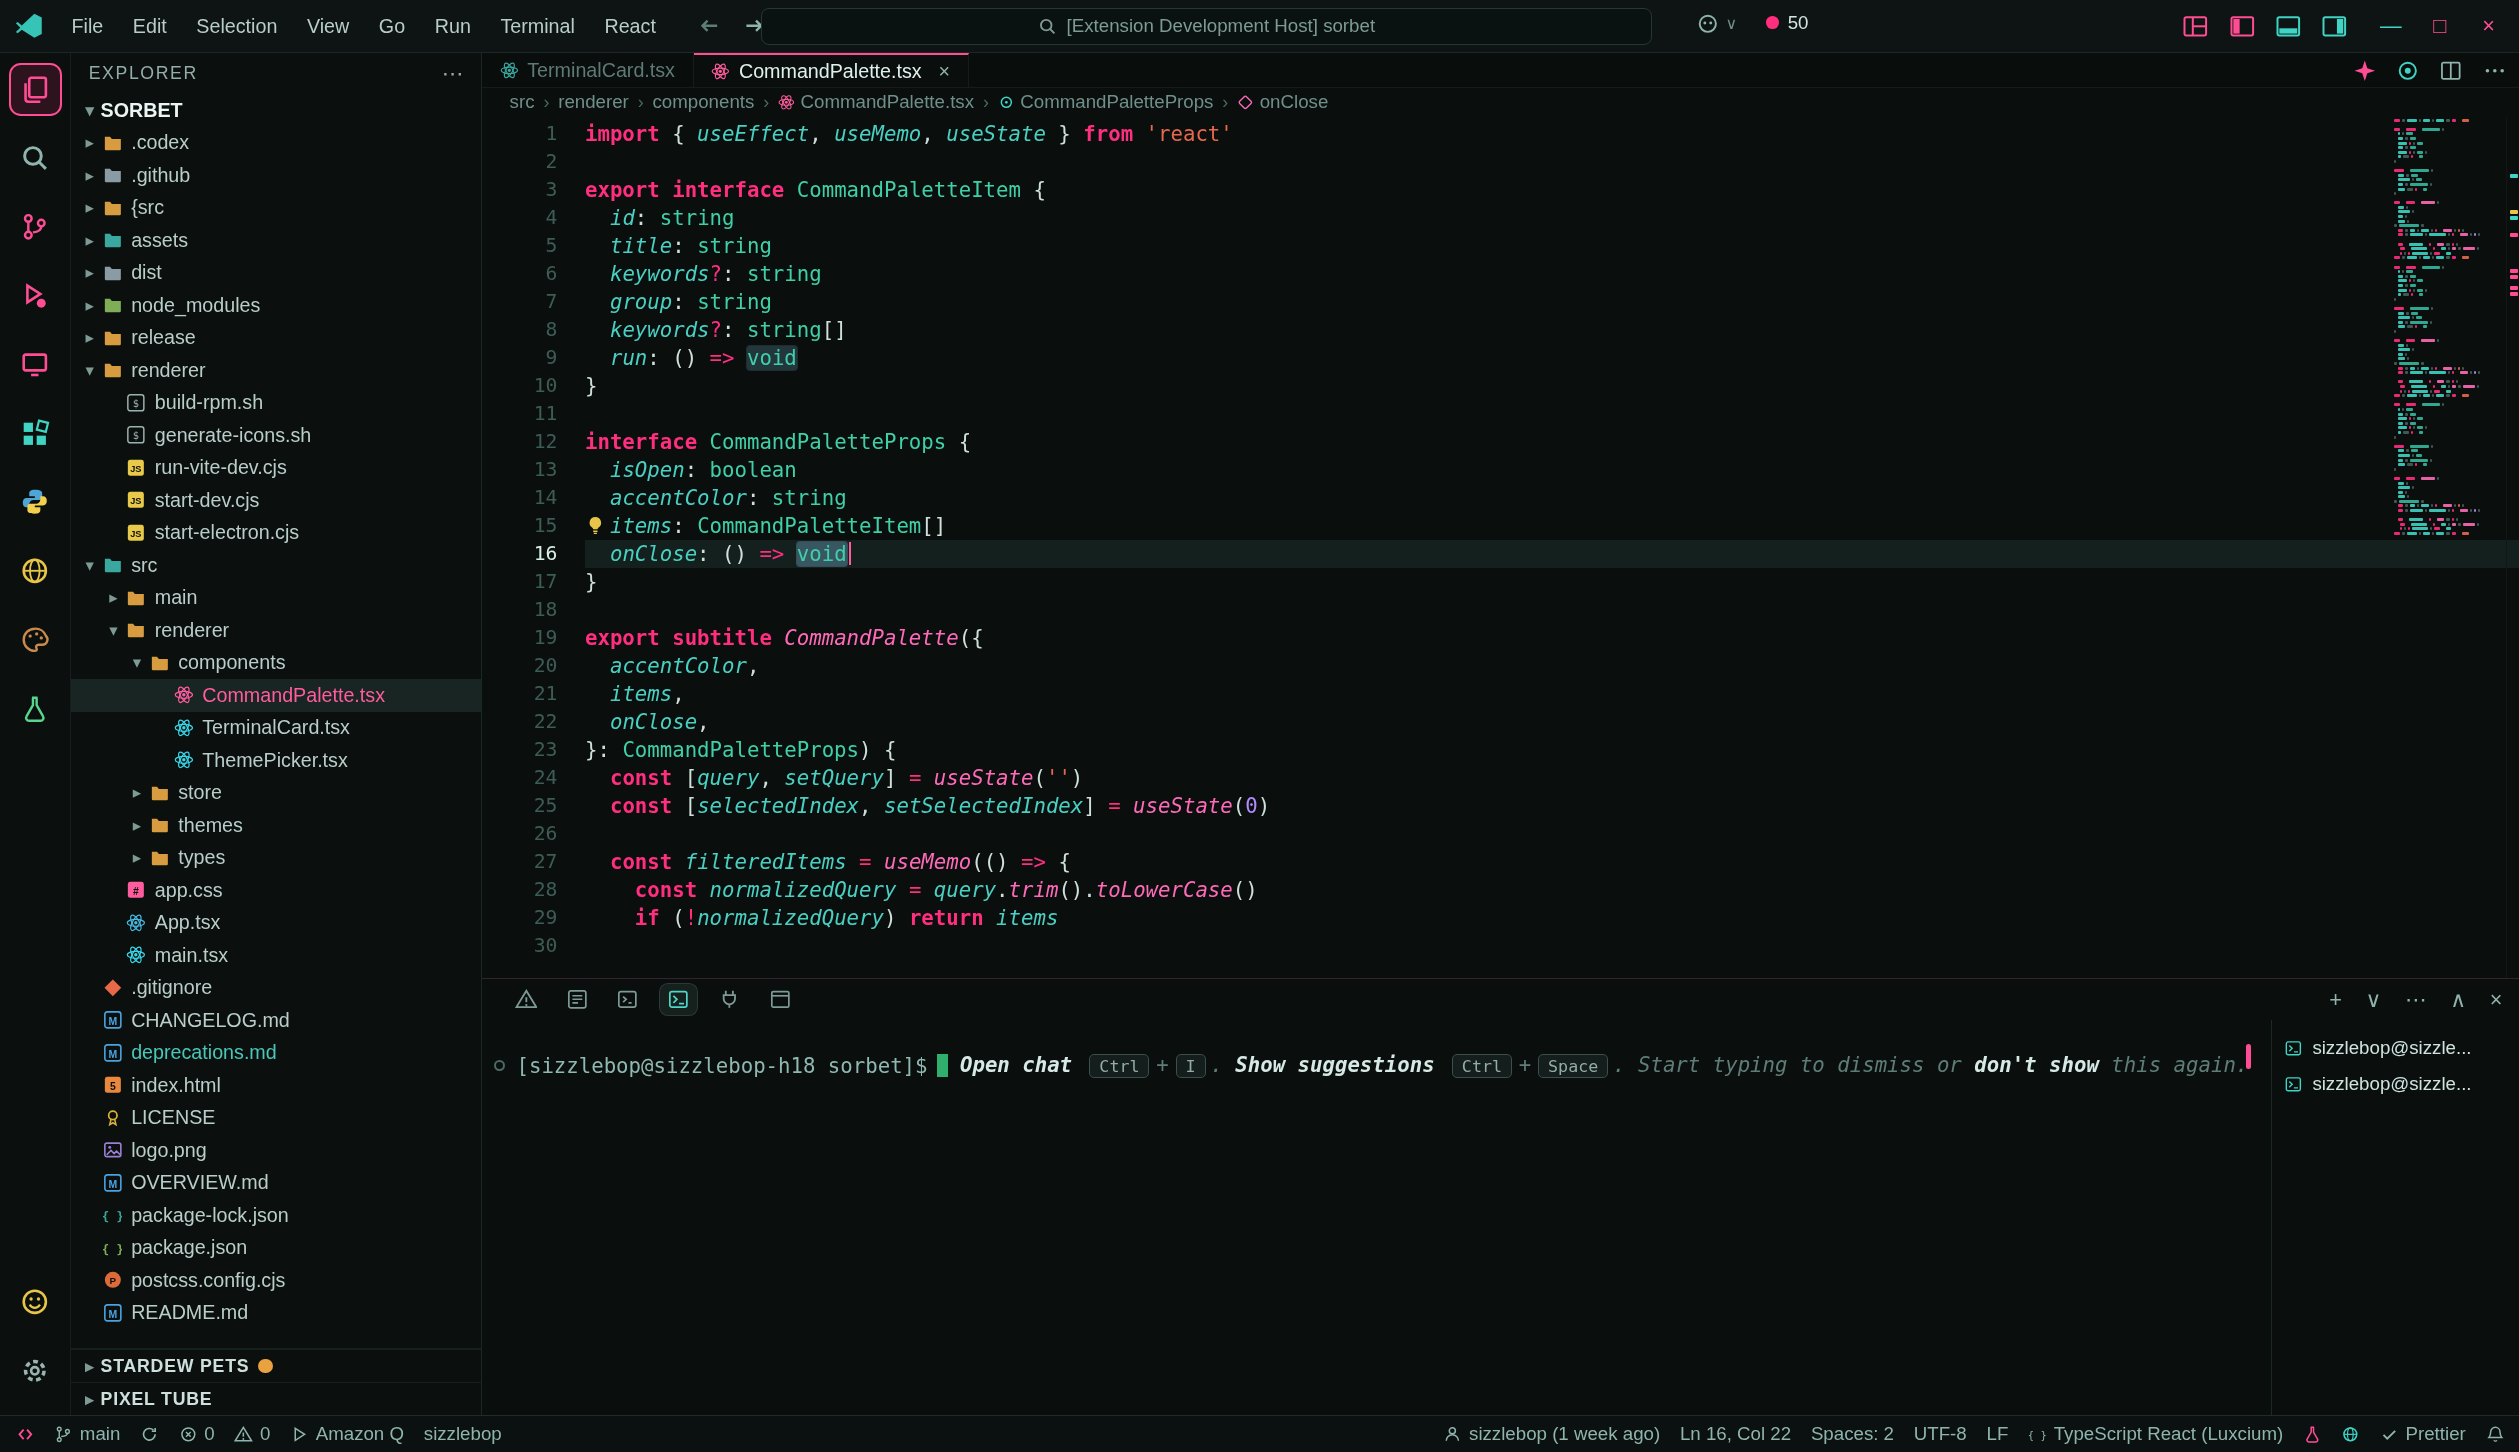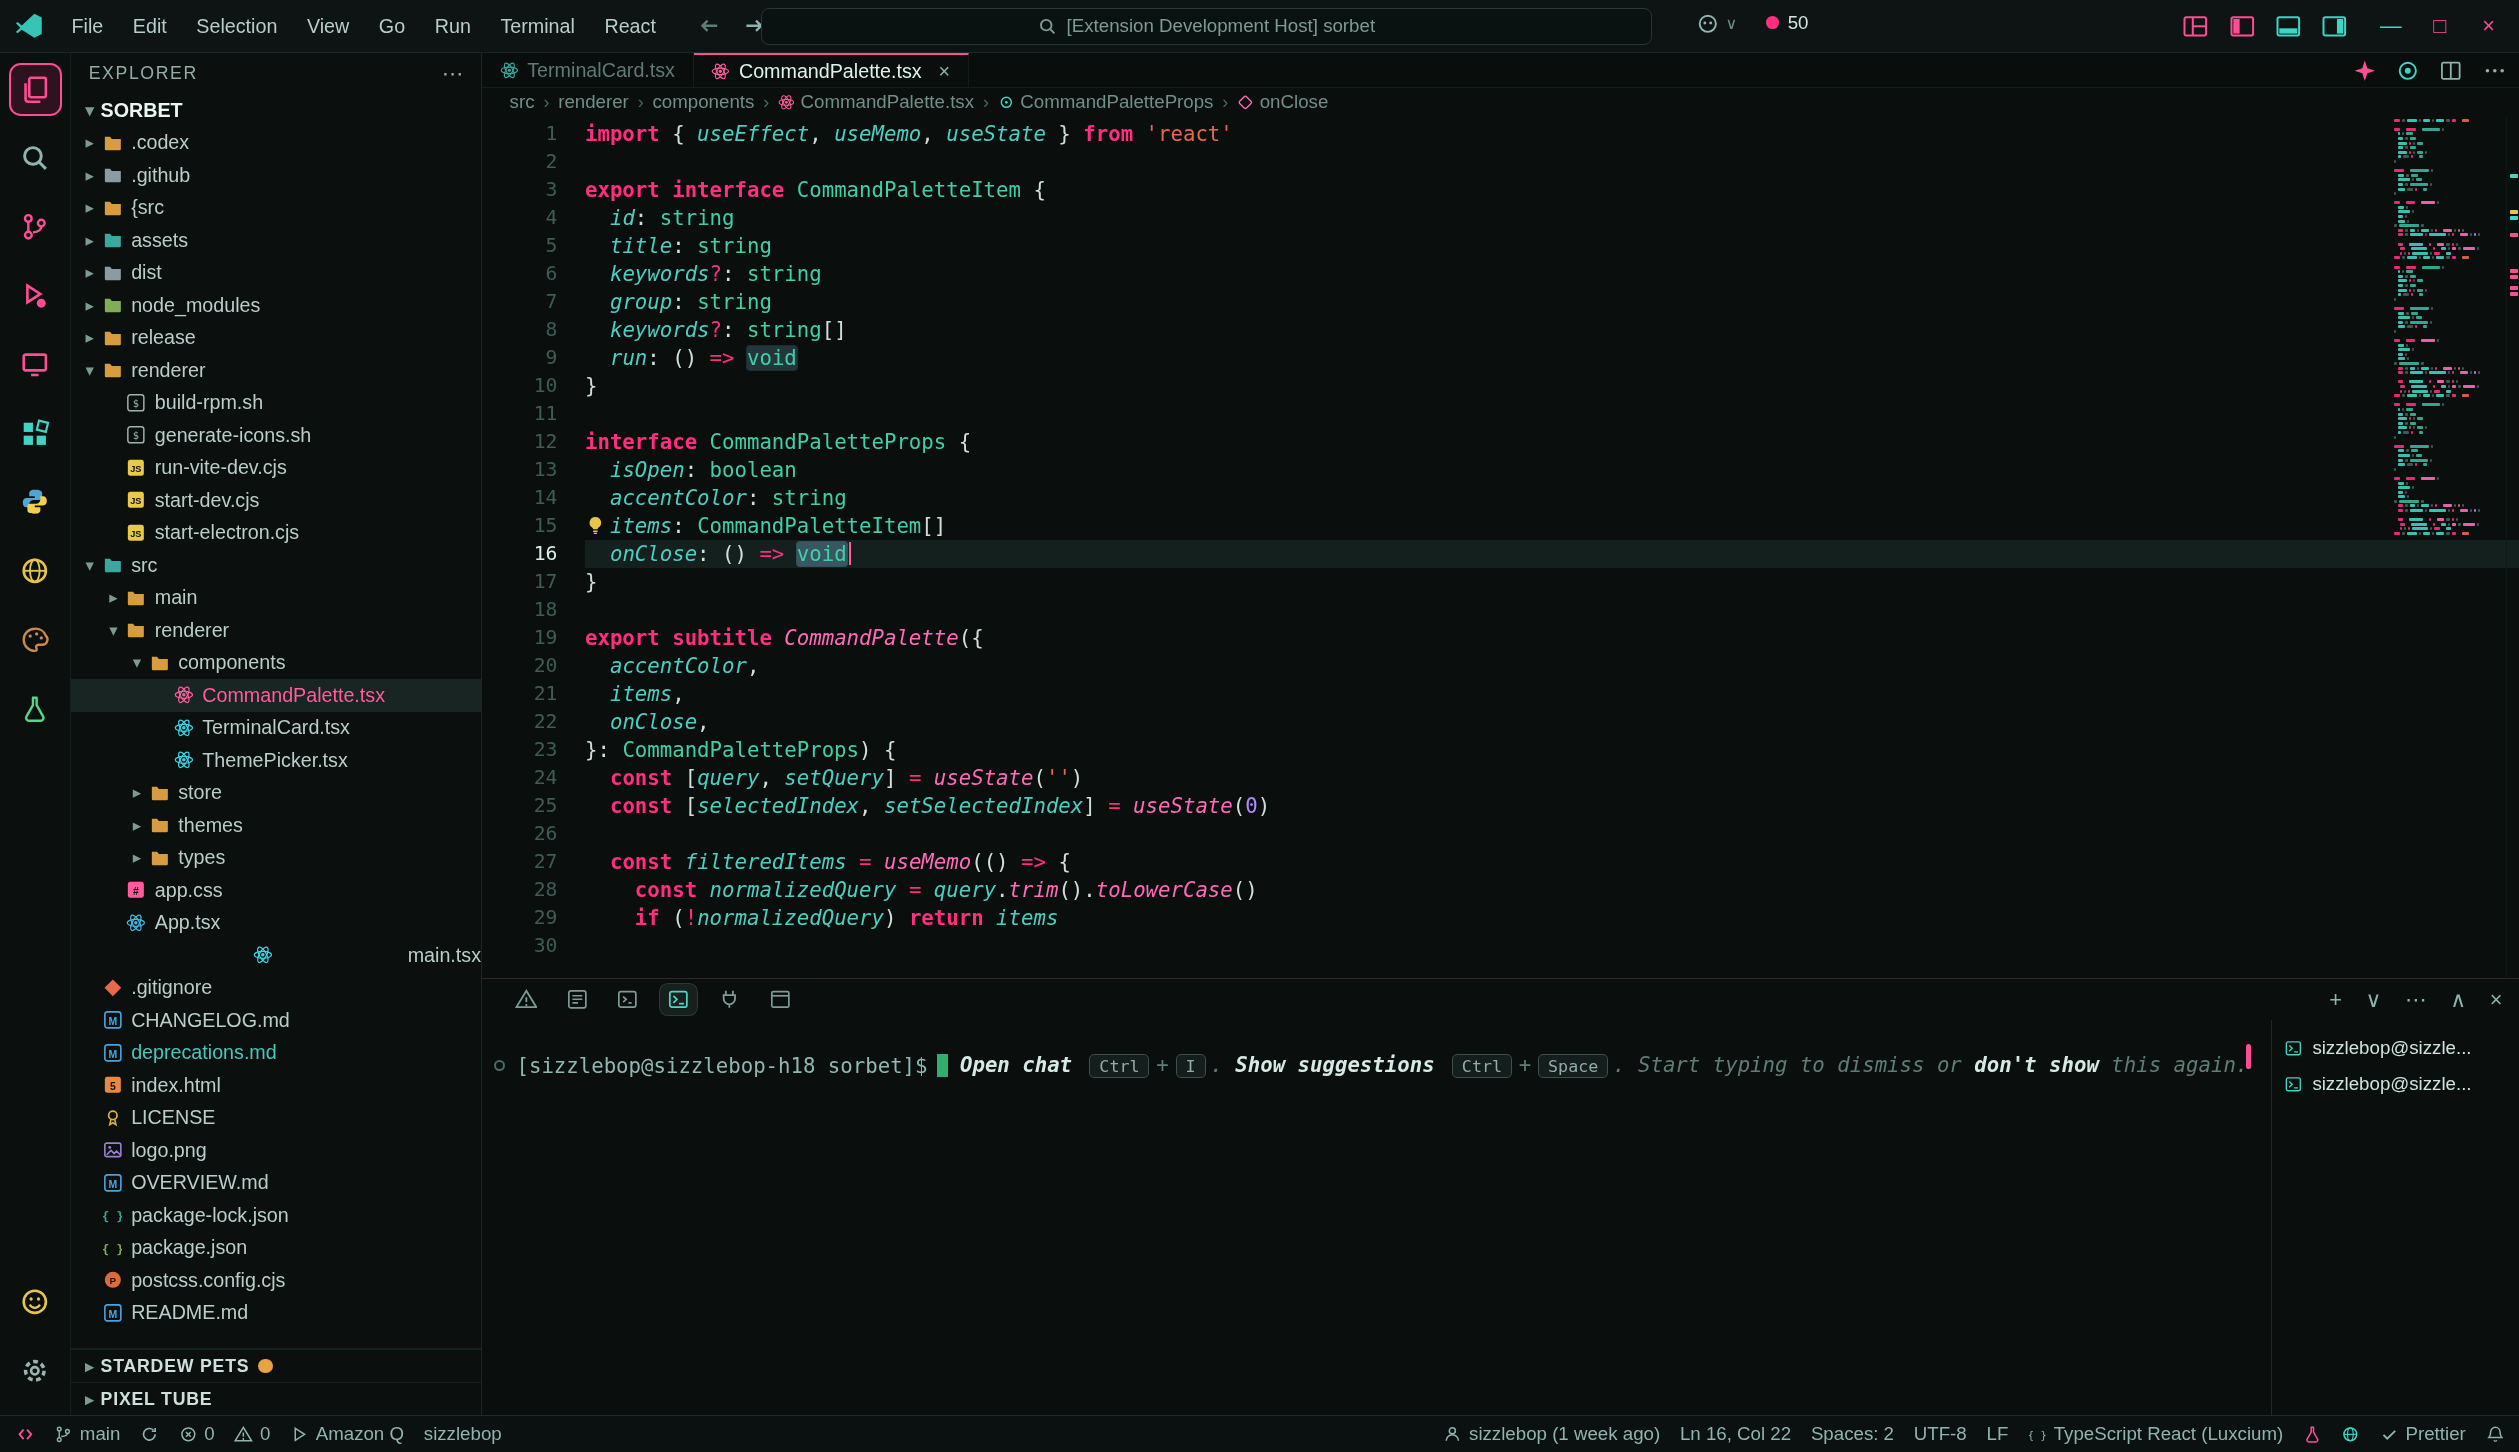--- a/index.html
+++ b/index.html
@@ -565,21 +565,21 @@
                 <g fill="none" stroke="#47b8e0" stroke-width="1">
                   <ellipse cx="8" cy="8" rx="7" ry="2.8"></ellipse>
                   <ellipse cx="8" cy="8" rx="7" ry="2.8" transform="rotate(60 8 8)"></ellipse>
                   <ellipse cx="8" cy="8" rx="7" ry="2.8" transform="rotate(120 8 8)"></ellipse>
                 </g>
                 <circle cx="8" cy="8" r="1.4" fill="#47b8e0"></circle>
               </svg>
             </span>
             <span>App.tsx</span>
           </div>
-          <div class="trow" style="padding-left: 31.5px; justify-content: space-between;">
+          <div class="trow" style="padding-left: 31.5px;">
             <span class="chev"></span>
             <span class="ficon">
               <svg class="ic" width="19.7" height="19.7" viewBox="0 0 16 16">
                 <g fill="none" stroke="#3ad6e8" stroke-width="1">
                   <ellipse cx="8" cy="8" rx="7" ry="2.8"></ellipse>
                   <ellipse cx="8" cy="8" rx="7" ry="2.8" transform="rotate(60 8 8)"></ellipse>
                   <ellipse cx="8" cy="8" rx="7" ry="2.8" transform="rotate(120 8 8)"></ellipse>
                 </g>
                 <circle cx="8" cy="8" r="1.4" fill="#3ad6e8"></circle>
               </svg>

